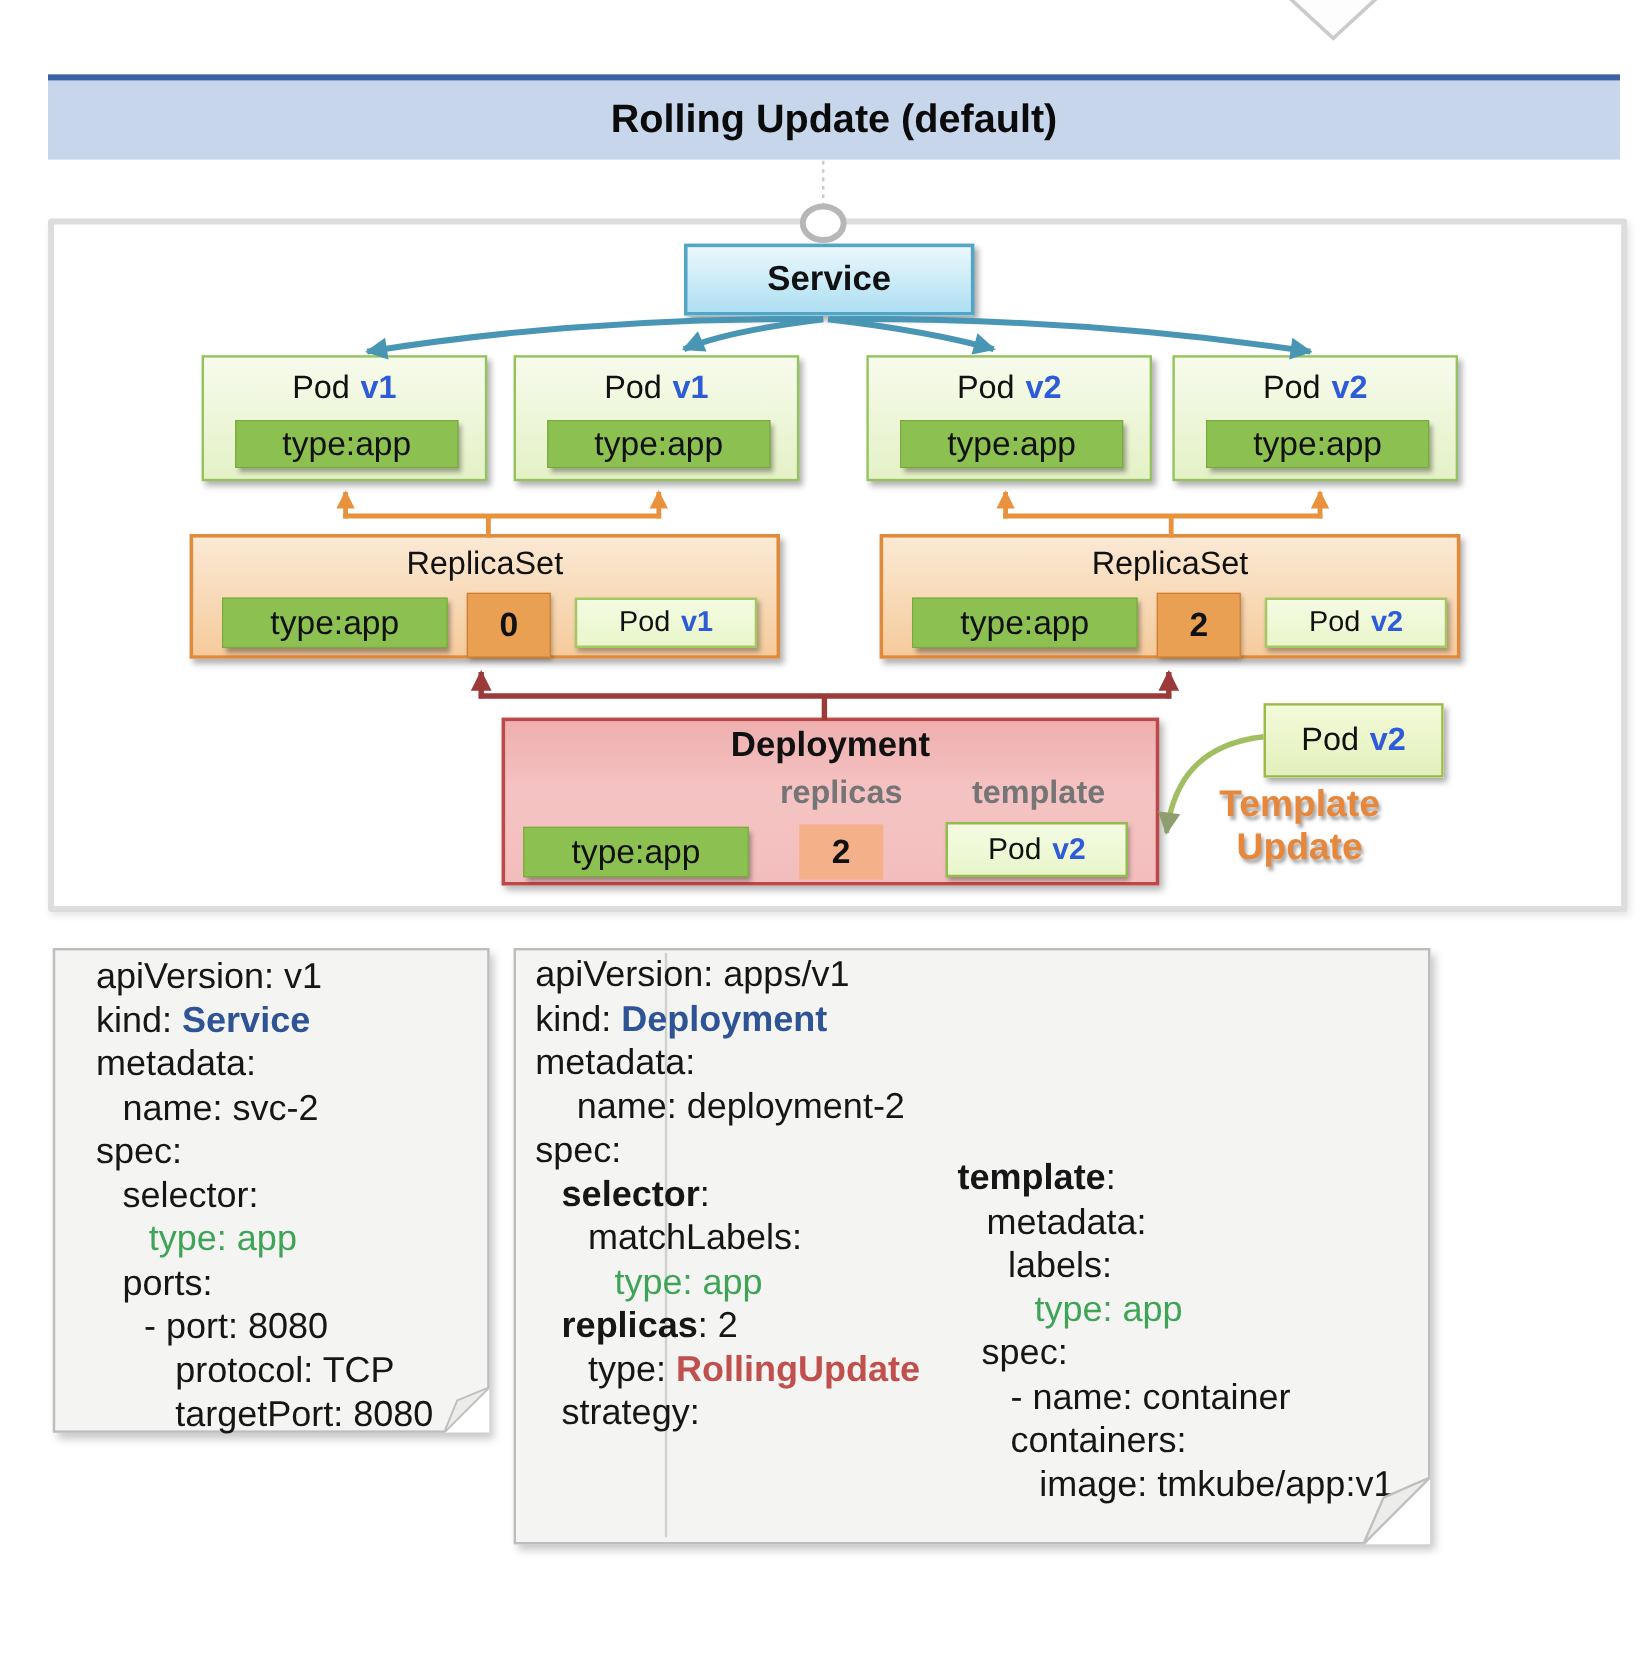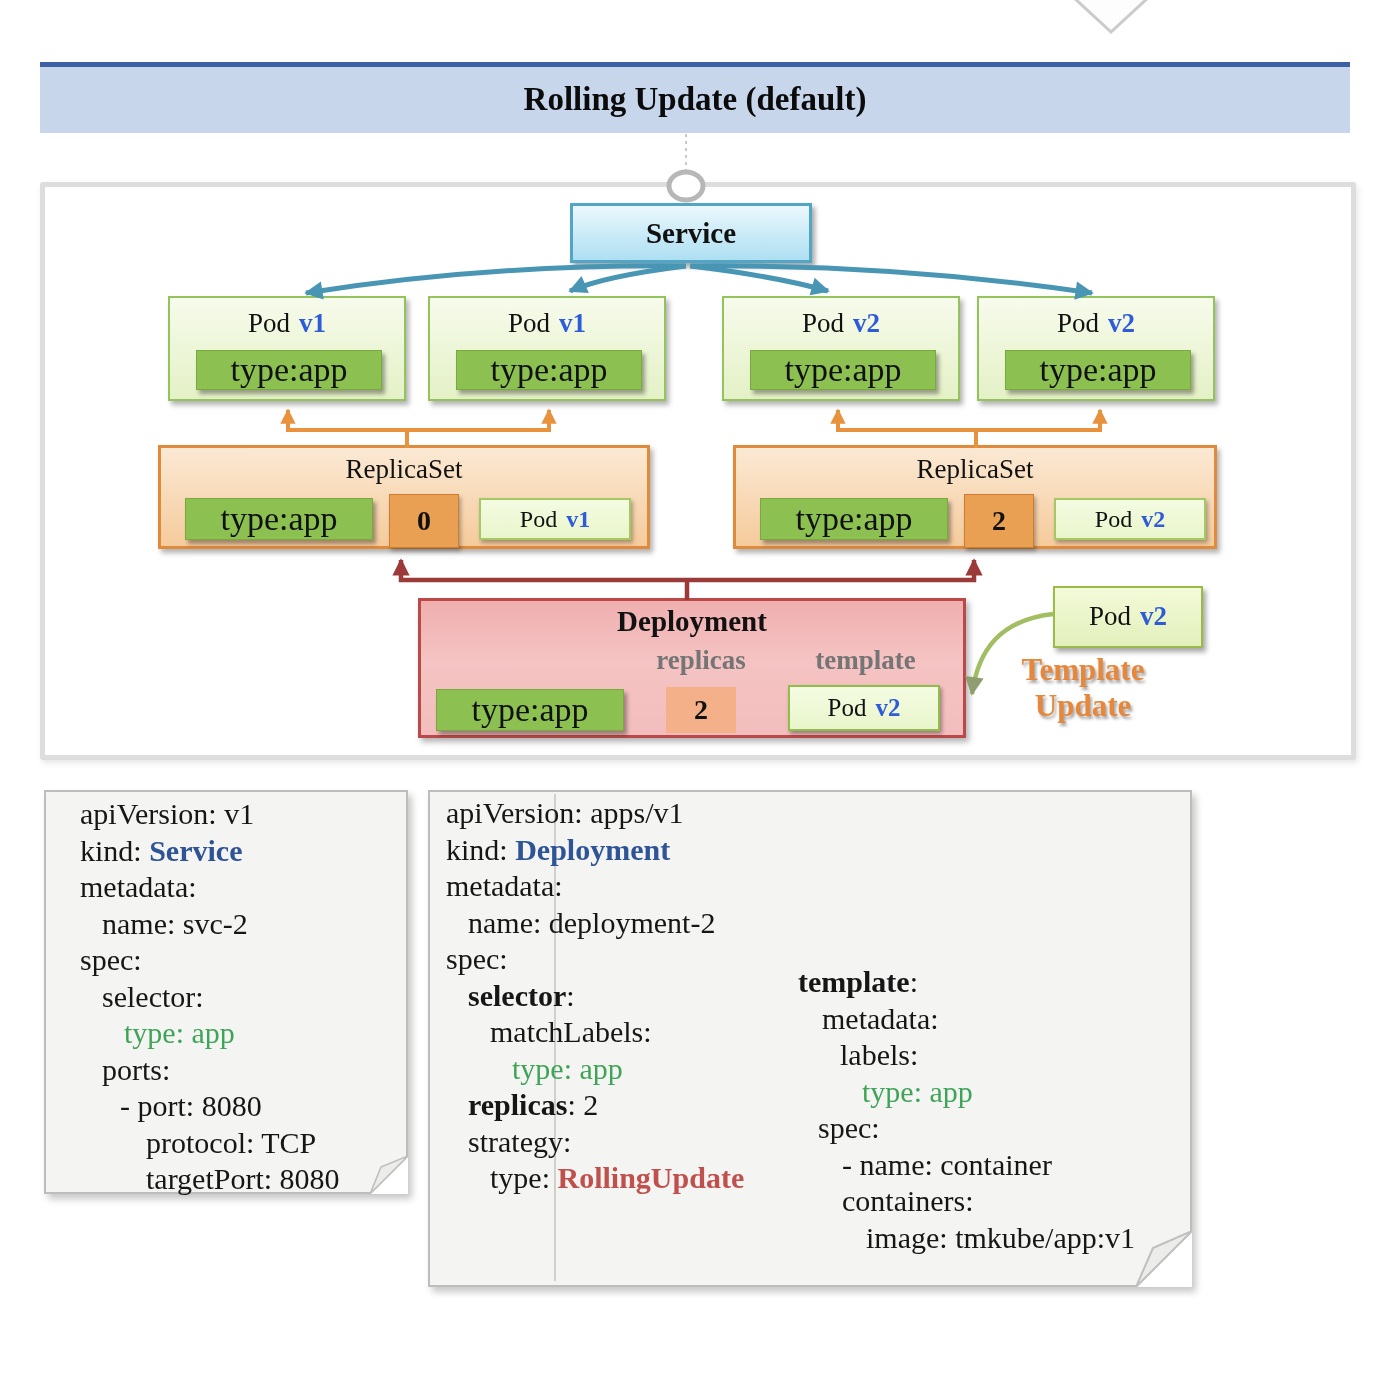--- a/index.html
+++ b/index.html
@@ -1,17 +1,17 @@
 <!DOCTYPE html>
 <html><head>
 <meta charset="utf-8">
 <style>
   html,body{margin:0;padding:0;background:#ffffff;}
   .stage{position:relative;width:1376px;height:1384px;background:#ffffff;overflow:hidden;
-         font-family:Liberation Serif, serif;color:#111;}
+         font-family:Liberation Sans, sans-serif;color:#111;}
   .abs{position:absolute;box-sizing:border-box;}
 
   
   .title-band{left:40px;top:62px;width:1310px;height:71px;background:#C8D6EC;
               border-top:5px solid #3D61A5;text-align:center;}
   .title-band span{font-size:33px;font-weight:700;line-height:64px;color:#0b0b0b;}
 
   
   .diagram-box{left:40px;top:182px;width:1316px;height:578px;background:#fff;
                border:5px solid #DDDDDD;border-radius:3px;box-shadow:2px 3px 6px rgba(0,0,0,0.10);}
@@ -23,21 +23,21 @@
   .service span{font-size:29px;font-weight:700;line-height:54px;}
 
   
   .pod{top:296px;width:238px;height:105px;
        background:linear-gradient(180deg,#F7FBEC 0%,#E4F1C6 100%);
        border:2.5px solid #94C25C;box-shadow:3px 4px 5px rgba(0,0,0,0.30);}
   .pod-title{margin-top:10px;text-align:center;font-size:27px;}
   .version{font-weight:700;color:#2E5BD8;margin-left:9px;}
   .badge{position:absolute;left:26px;top:52px;width:186px;height:40px;background:#8CC152;
          border:1.5px solid #79A93F;box-shadow:3px 4px 4px rgba(0,0,0,0.35);
-         font-size:34px;text-align:center;line-height:38px;box-sizing:border-box;}
+         font-size:28px;text-align:center;line-height:38px;box-sizing:border-box;}
 
   
   .rs{top:445px;height:104px;background:linear-gradient(180deg,#FBE9D4 0%,#F5CB9C 100%);
       border:3px solid #E08A3C;box-shadow:3px 4px 5px rgba(0,0,0,0.30);}
   .rs-title{margin-top:6px;text-align:center;font-size:27px;}
   .rs .badge{left:24px;top:50px;width:188px;height:42px;line-height:40px;}
   .rs-count{position:absolute;left:228px;top:46px;width:70px;height:54px;background:#E9A053;
             border:1.5px solid #CE7D30;box-shadow:2px 3px 4px rgba(0,0,0,0.30);
             font-weight:700;font-size:28px;text-align:center;line-height:52px;box-sizing:border-box;}
   .chip{position:absolute;background:linear-gradient(180deg,#F4FBE2 0%,#E9F6CB 100%);
@@ -168,28 +168,28 @@
       <path d="M0,38 L38,0 L11,11 Z" fill="#ECECEA" stroke="#BFBFBF" stroke-width="1.6" stroke-linejoin="round"></path>
     </svg>
   </div>
 
   <div class="abs note note-deploy">
     <div class="seam"></div>
     <div class="ycol col-dep1">
         <div class="yline" style="padding-left: 0px;"><span>apiVersion: apps/v1</span></div>
         <div class="yline" style="padding-left: 0px;"><span>kind: </span><span class="y-blue">Deployment</span></div>
         <div class="yline" style="padding-left: 0px;"><span>metadata:</span></div>
-        <div class="yline" style="padding-left: 22px;"><span>name: deployment-2</span></div>
+        <div class="yline" style="padding-left: 22px; text-align: center;"><span>name: deployment-2</span></div>
         <div class="yline" style="padding-left: 0px;"><span>spec:</span></div>
         <div class="yline" style="padding-left: 22px;"><span class="y-b">selector</span><span>:</span></div>
         <div class="yline" style="padding-left: 44px;"><span>matchLabels:</span></div>
         <div class="yline" style="padding-left: 66px;"><span class="y-green">type: app</span></div>
         <div class="yline" style="padding-left: 22px;"><span class="y-b">replicas</span><span>: 2</span></div>
+        <div class="yline" style="padding-left: 44px;"><span>type: </span><span class="y-red">RollingUpdate</span></div>
         <div class="yline" style="padding-left: 22px;"><span>strategy:</span></div>
-        <div class="yline" style="padding-left: 44px;"><span>type: </span><span class="y-red">RollingUpdate</span></div>
       </div>
     <div class="ycol col-dep2">
         <div class="yline" style="padding-left: 0px;"><span class="y-b">template</span><span>:</span></div>
         <div class="yline" style="padding-left: 24px;"><span>metadata:</span></div>
         <div class="yline" style="padding-left: 42px;"><span>labels:</span></div>
         <div class="yline" style="padding-left: 64px;"><span class="y-green">type: app</span></div>
         <div class="yline" style="padding-left: 20px;"><span>spec:</span></div>
         <div class="yline" style="padding-left: 44px;"><span>- name: container</span></div>
         <div class="yline" style="padding-left: 44px;"><span>containers:</span></div>
         <div class="yline" style="padding-left: 68px;"><span>image: tmkube/app:v1</span></div>

